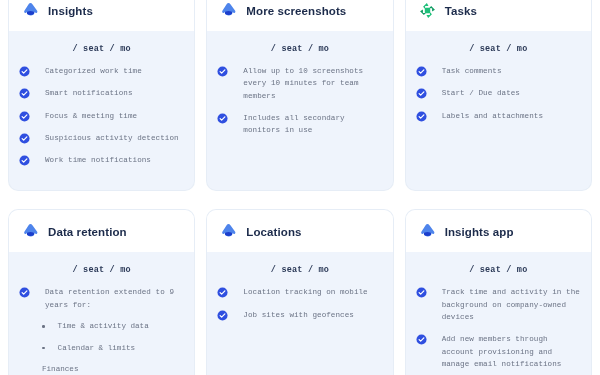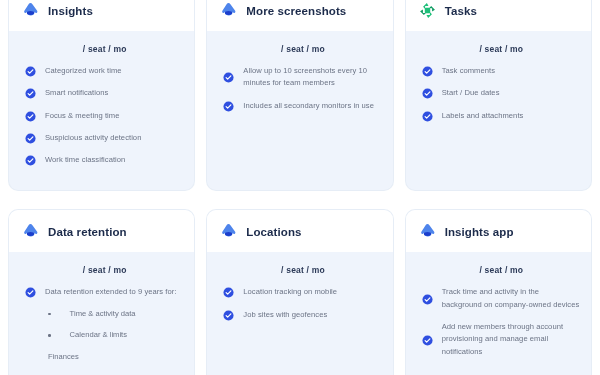--- a/index.html
+++ b/index.html
@@ -37,58 +37,59 @@
   }
   .logo-icon { width: 19px; height: 19px; flex: 0 0 19px; display: block; }
   .card-title {
     font-size: 11.5px;
     font-weight: bold;
     color: #1c2b4b;
     letter-spacing: .1px;
     white-space: nowrap;
   }
   .card-body {
-    padding: 0 10px 14px 16px;
+    padding: 0 10px 14px 10px;
     flex: 1;
+    font-family: Liberation Mono, monospace;
   }
   .price {
     text-align: center;
     font-size: 8.5px;
     font-weight: bold;
     color: #2c3a58;
     padding: 13px 0 11px 0;
     letter-spacing: .2px;
   }
   .feature-list { list-style: none; }
   .feature {
     display: flex;
     align-items: flex-start;
-    gap: 9px;
+    gap: 15px;
     margin-bottom: 10px;
   }
-  .feature.multiline { align-items: center; }
+  .feature.multiline { }
   .check-icon {
     width: 11px; height: 11px; flex: 0 0 11px;
     margin-top: 1px;
     display: block;
   }
   .feature-text {
     font-size: 7.6px;
     line-height: 1.62;
     color: #6b7385;
     letter-spacing: .05px;
   }
   .sub-list {
     list-style: none;
     margin: 9px 0 0 23px;
   }
   .sub-item {
     display: flex;
     align-items: center;
-    gap: 19px;
+    gap: 13px;
     margin-bottom: 11px;
   }
   .dot {
     width: 2.6px; height: 2.6px; border-radius: 50%;
     background: #6b7385; flex: 0 0 2.6px;
   }
   .sub-text {
     font-size: 7.6px;
     color: #6b7385;
     line-height: 1.4;
@@ -148,21 +149,21 @@
             </span>
         <span class="feature-text">Suspicious activity detection</span>
       </li>
       <li class="feature">
         <span>
 <svg viewBox="0 0 24 24" class="check-icon" xmlns="http://www.w3.org/2000/svg">
   <circle cx="12" cy="12" r="11" fill="#2f4fe0"></circle>
   <path d="M6.8 12.2l3.4 3.4 7-7.2" stroke="#ffffff" stroke-width="2.6" fill="none" stroke-linecap="round" stroke-linejoin="round"></path>
 </svg>
             </span>
-        <span class="feature-text">Work time classification</span>
+        <span class="feature-text">Work time notifications</span>
       </li>
       </ul>
     </div>
     </div>
     <div class="card">
     <div class="card-head">
       <span>
 <svg viewBox="0 0 24 24" class="logo-icon" xmlns="http://www.w3.org/2000/svg">
   <path d="M12 2.6c-.9 0-1.7.45-2.2 1.2L4.3 12.4c-.5.8-.35 1.8.3 2.4.7.6 1.7.55 2.3-.15l.5-.6c.3 2.5 2.4 4.4 4.95 4.4s4.65-1.9 4.95-4.4l.5.6c.6.7 1.6.75 2.3.15.65-.6.8-1.6.3-2.4L14.2 3.8A2.6 2.6 0 0 0 12 2.6z" fill="#2f6fe8" opacity="0.85"></path>
   <ellipse cx="12" cy="15.1" rx="4.6" ry="2.5" fill="#1b3ecc"></ellipse>

